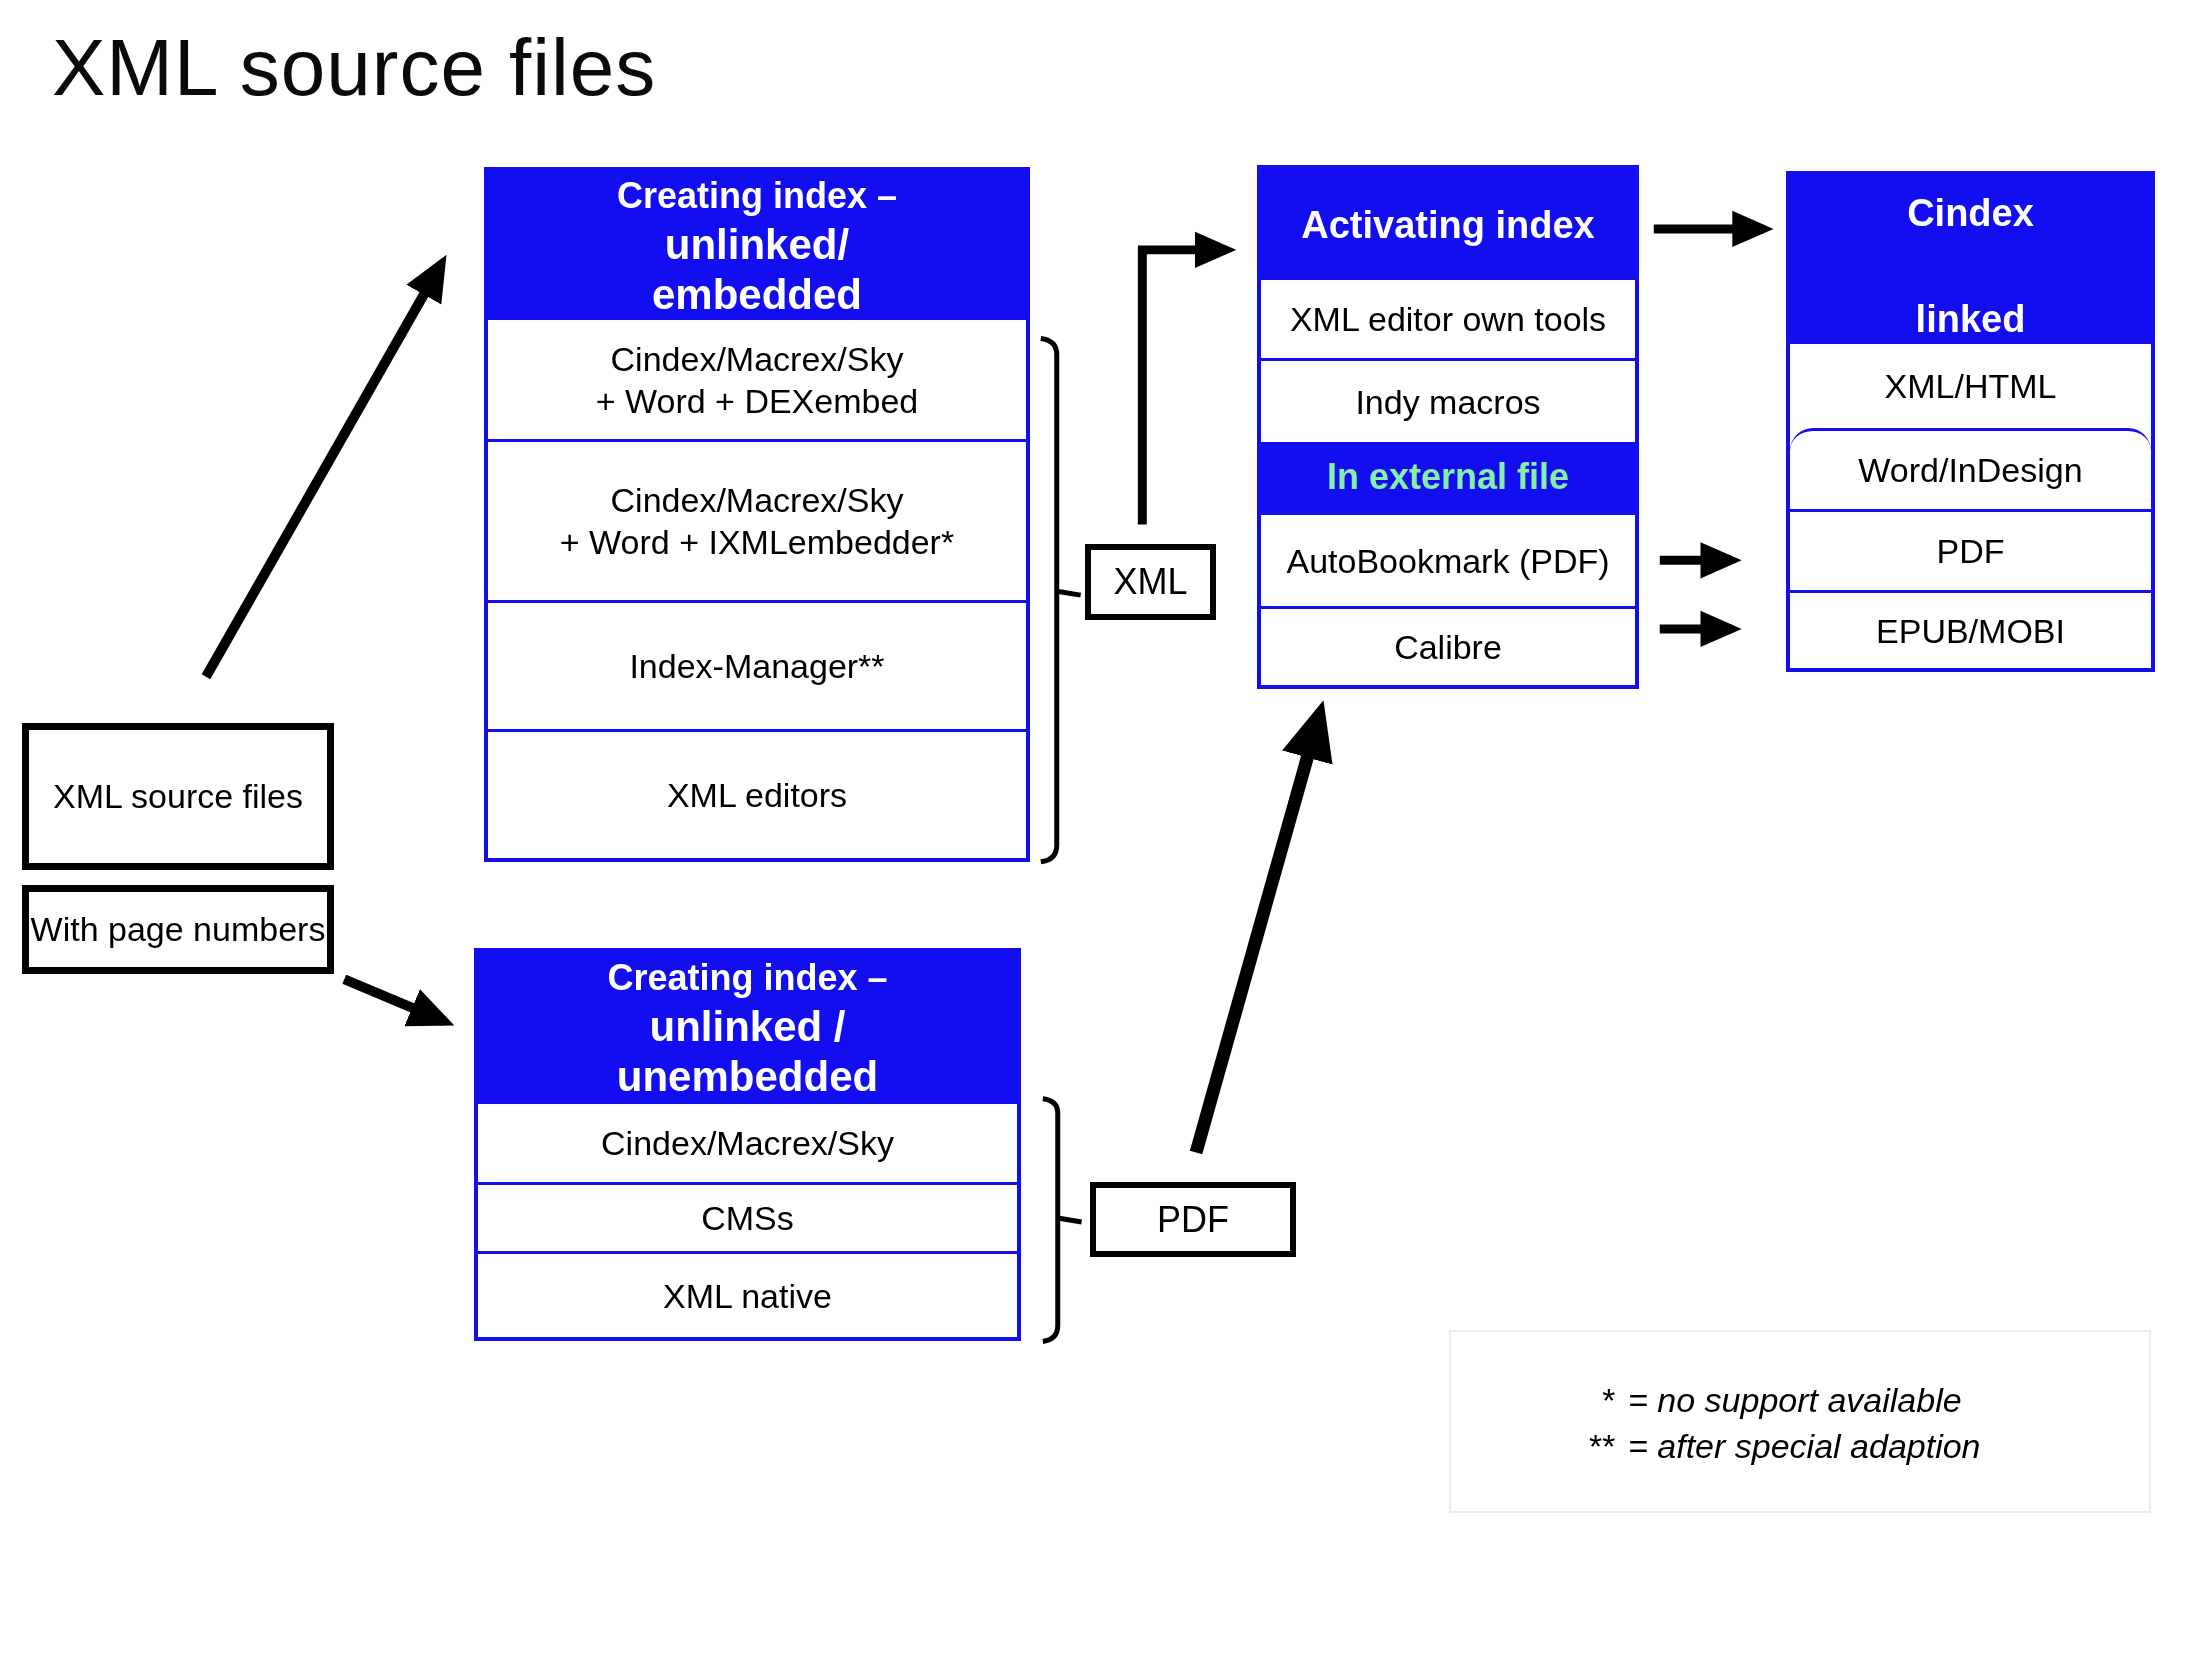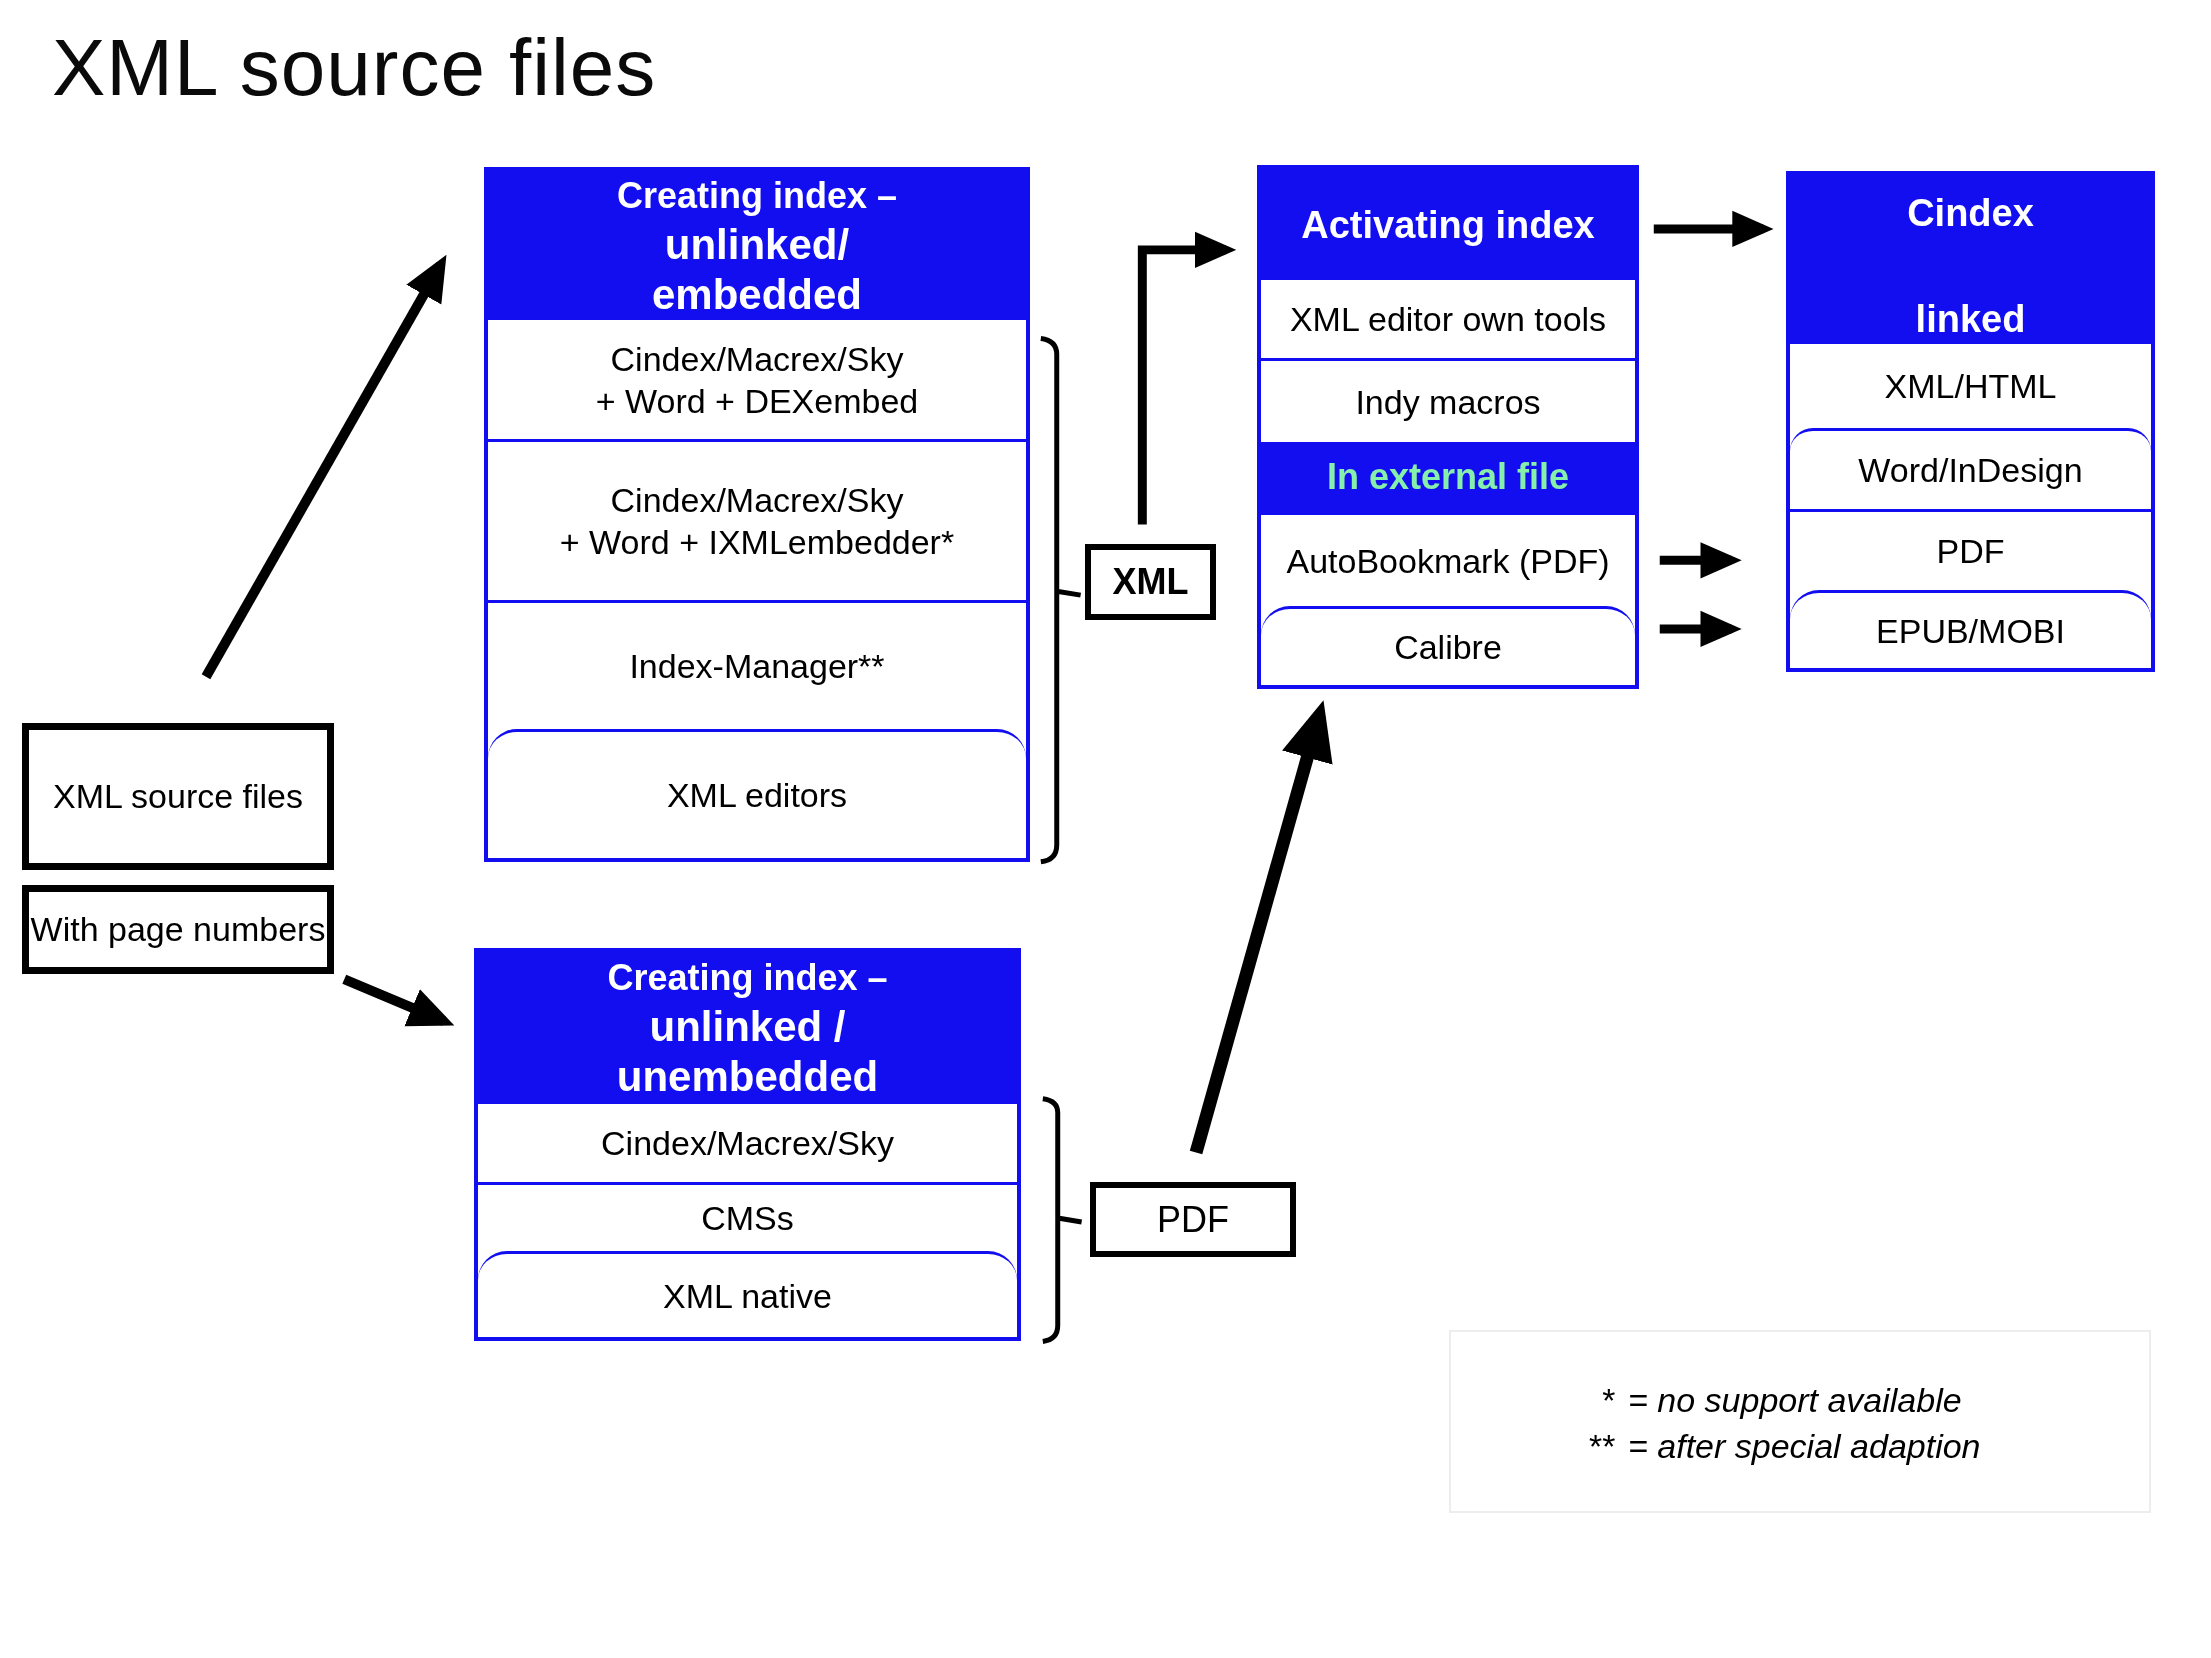--- a/index.html
+++ b/index.html
@@ -18,21 +18,21 @@
   .bluebox { position:absolute; border:4px solid var(--blue); background:#fff; display:flex; flex-direction:column; }
   .bhdr { background:var(--blue); color:#fff; font-weight:bold; display:flex; flex-direction:column;
           align-items:center; justify-content:center; text-align:center; }
   .bhdr .h1 { font-size:36px; line-height:48px; }
   .bhdr .h2 { font-size:42px; line-height:50px; }
   .brow { display:flex; flex-direction:column; align-items:center; justify-content:center;
           text-align:center; font-size:34px; line-height:42px; border-top:3px solid var(--blue); background:#fff; }
   .brow:nth-child(2) { border-top:none; }
   .bsub { background:var(--blue); color:#86efac; font-weight:bold; font-size:36px;
           display:flex; align-items:center; justify-content:center; border-top:none; }
-  .fill { flex:1 1 auto;border-radius:29px; }
+  .fill { flex:1 1 auto; }
 
   
   .nodebox { position:absolute; border:7px solid #000; background:#fff; display:flex;
              align-items:center; justify-content:center; text-align:center; font-size:34px; }
   .nodebox.thin { border-width:6px; font-size:36px; }
 
   .bhdr .hgap { height:58px; }
 
   .footnotes { position:absolute; left:1552px; top:1377px; font-style:italic; font-size:34px; line-height:46px; }
   .fline { display:flex; }
@@ -105,21 +105,21 @@
       <span>Cindex/Macrex/Sky</span>
     </div>
     <div class="brow" style="height:69px;">
       <span>CMSs</span>
     </div>
     <div class="brow fill">
       <span>XML native</span>
     </div>
   </div>
 
-  <div class="nodebox thin" style="left:1085px; top:544px; width:131px; height:76px;font-weight:bold;">
+  <div class="nodebox thin" style="left:1085px; top:544px; width:131px; height:76px;">
     <span>XML</span>
   </div>
 
   <div class="nodebox thin" style="left:1090px; top:1182px; width:206px; height:75px;">
     <span>PDF</span>
   </div>
 
   <div class="bluebox" style="left:1257px; top:165px; width:382px; height:524px;">
     <div class="bhdr" style="height:111px;">
       <span class="h1" style="font-size:38px;">Activating index</span>

